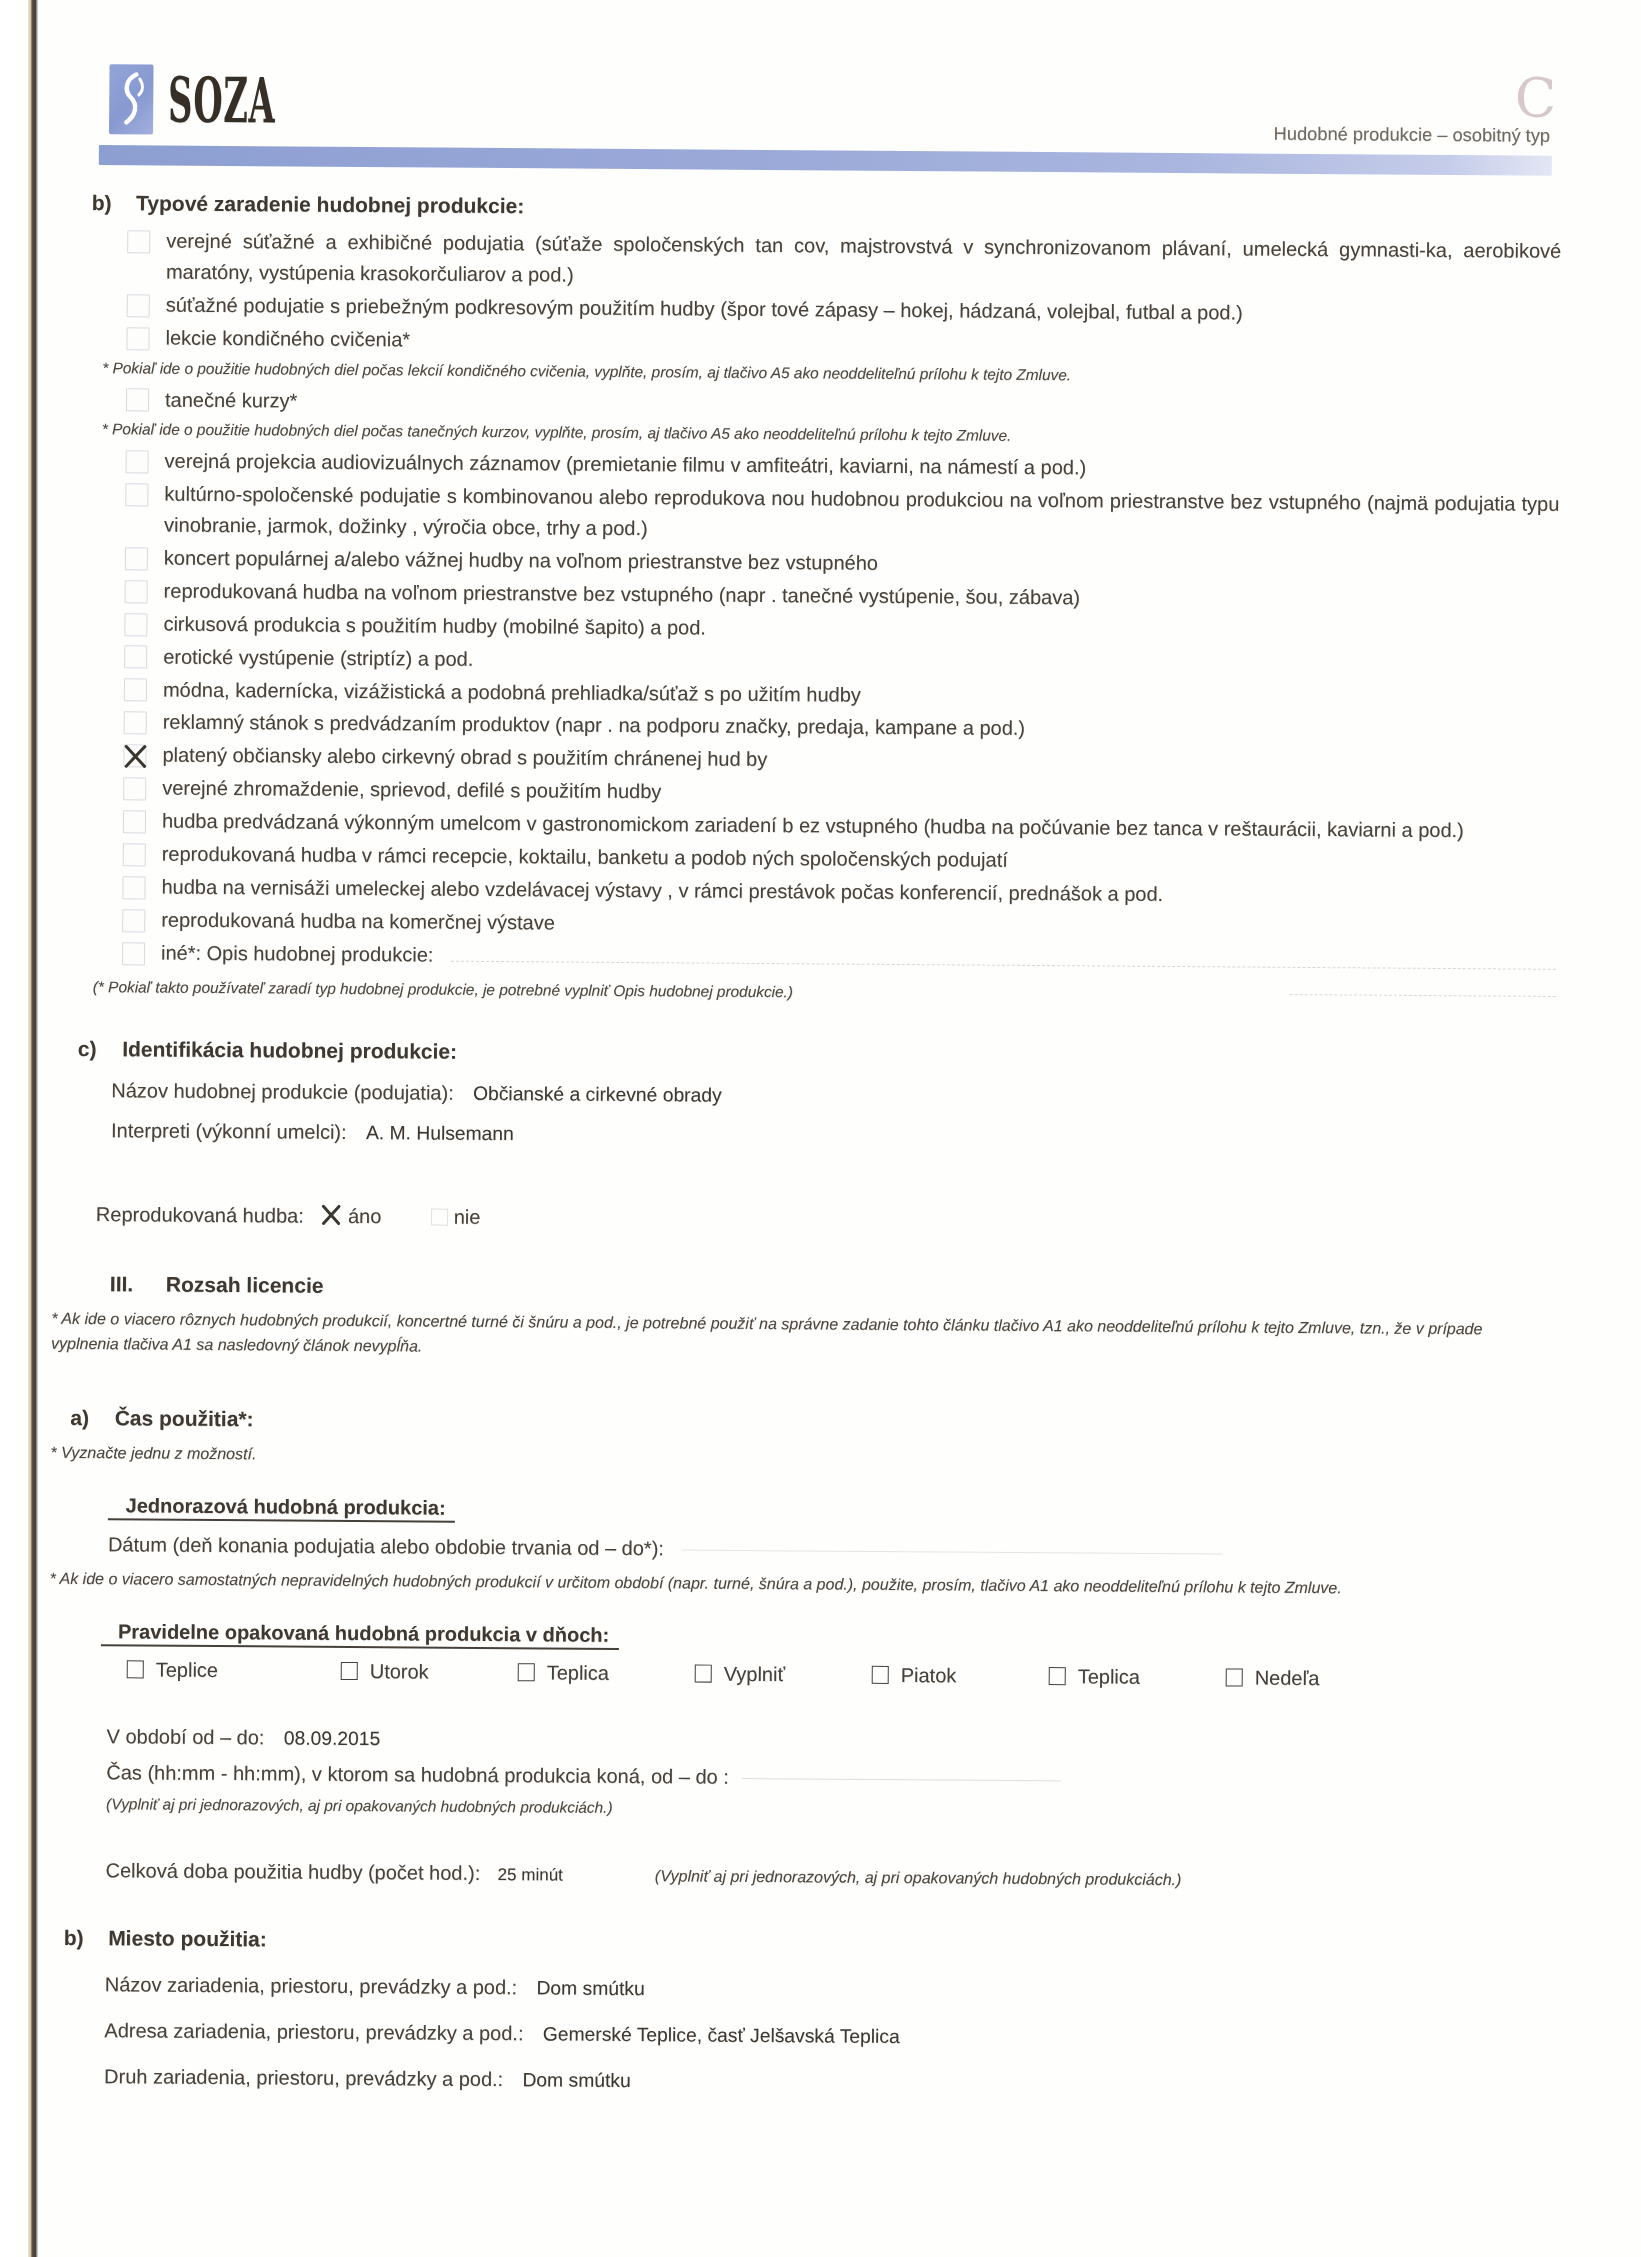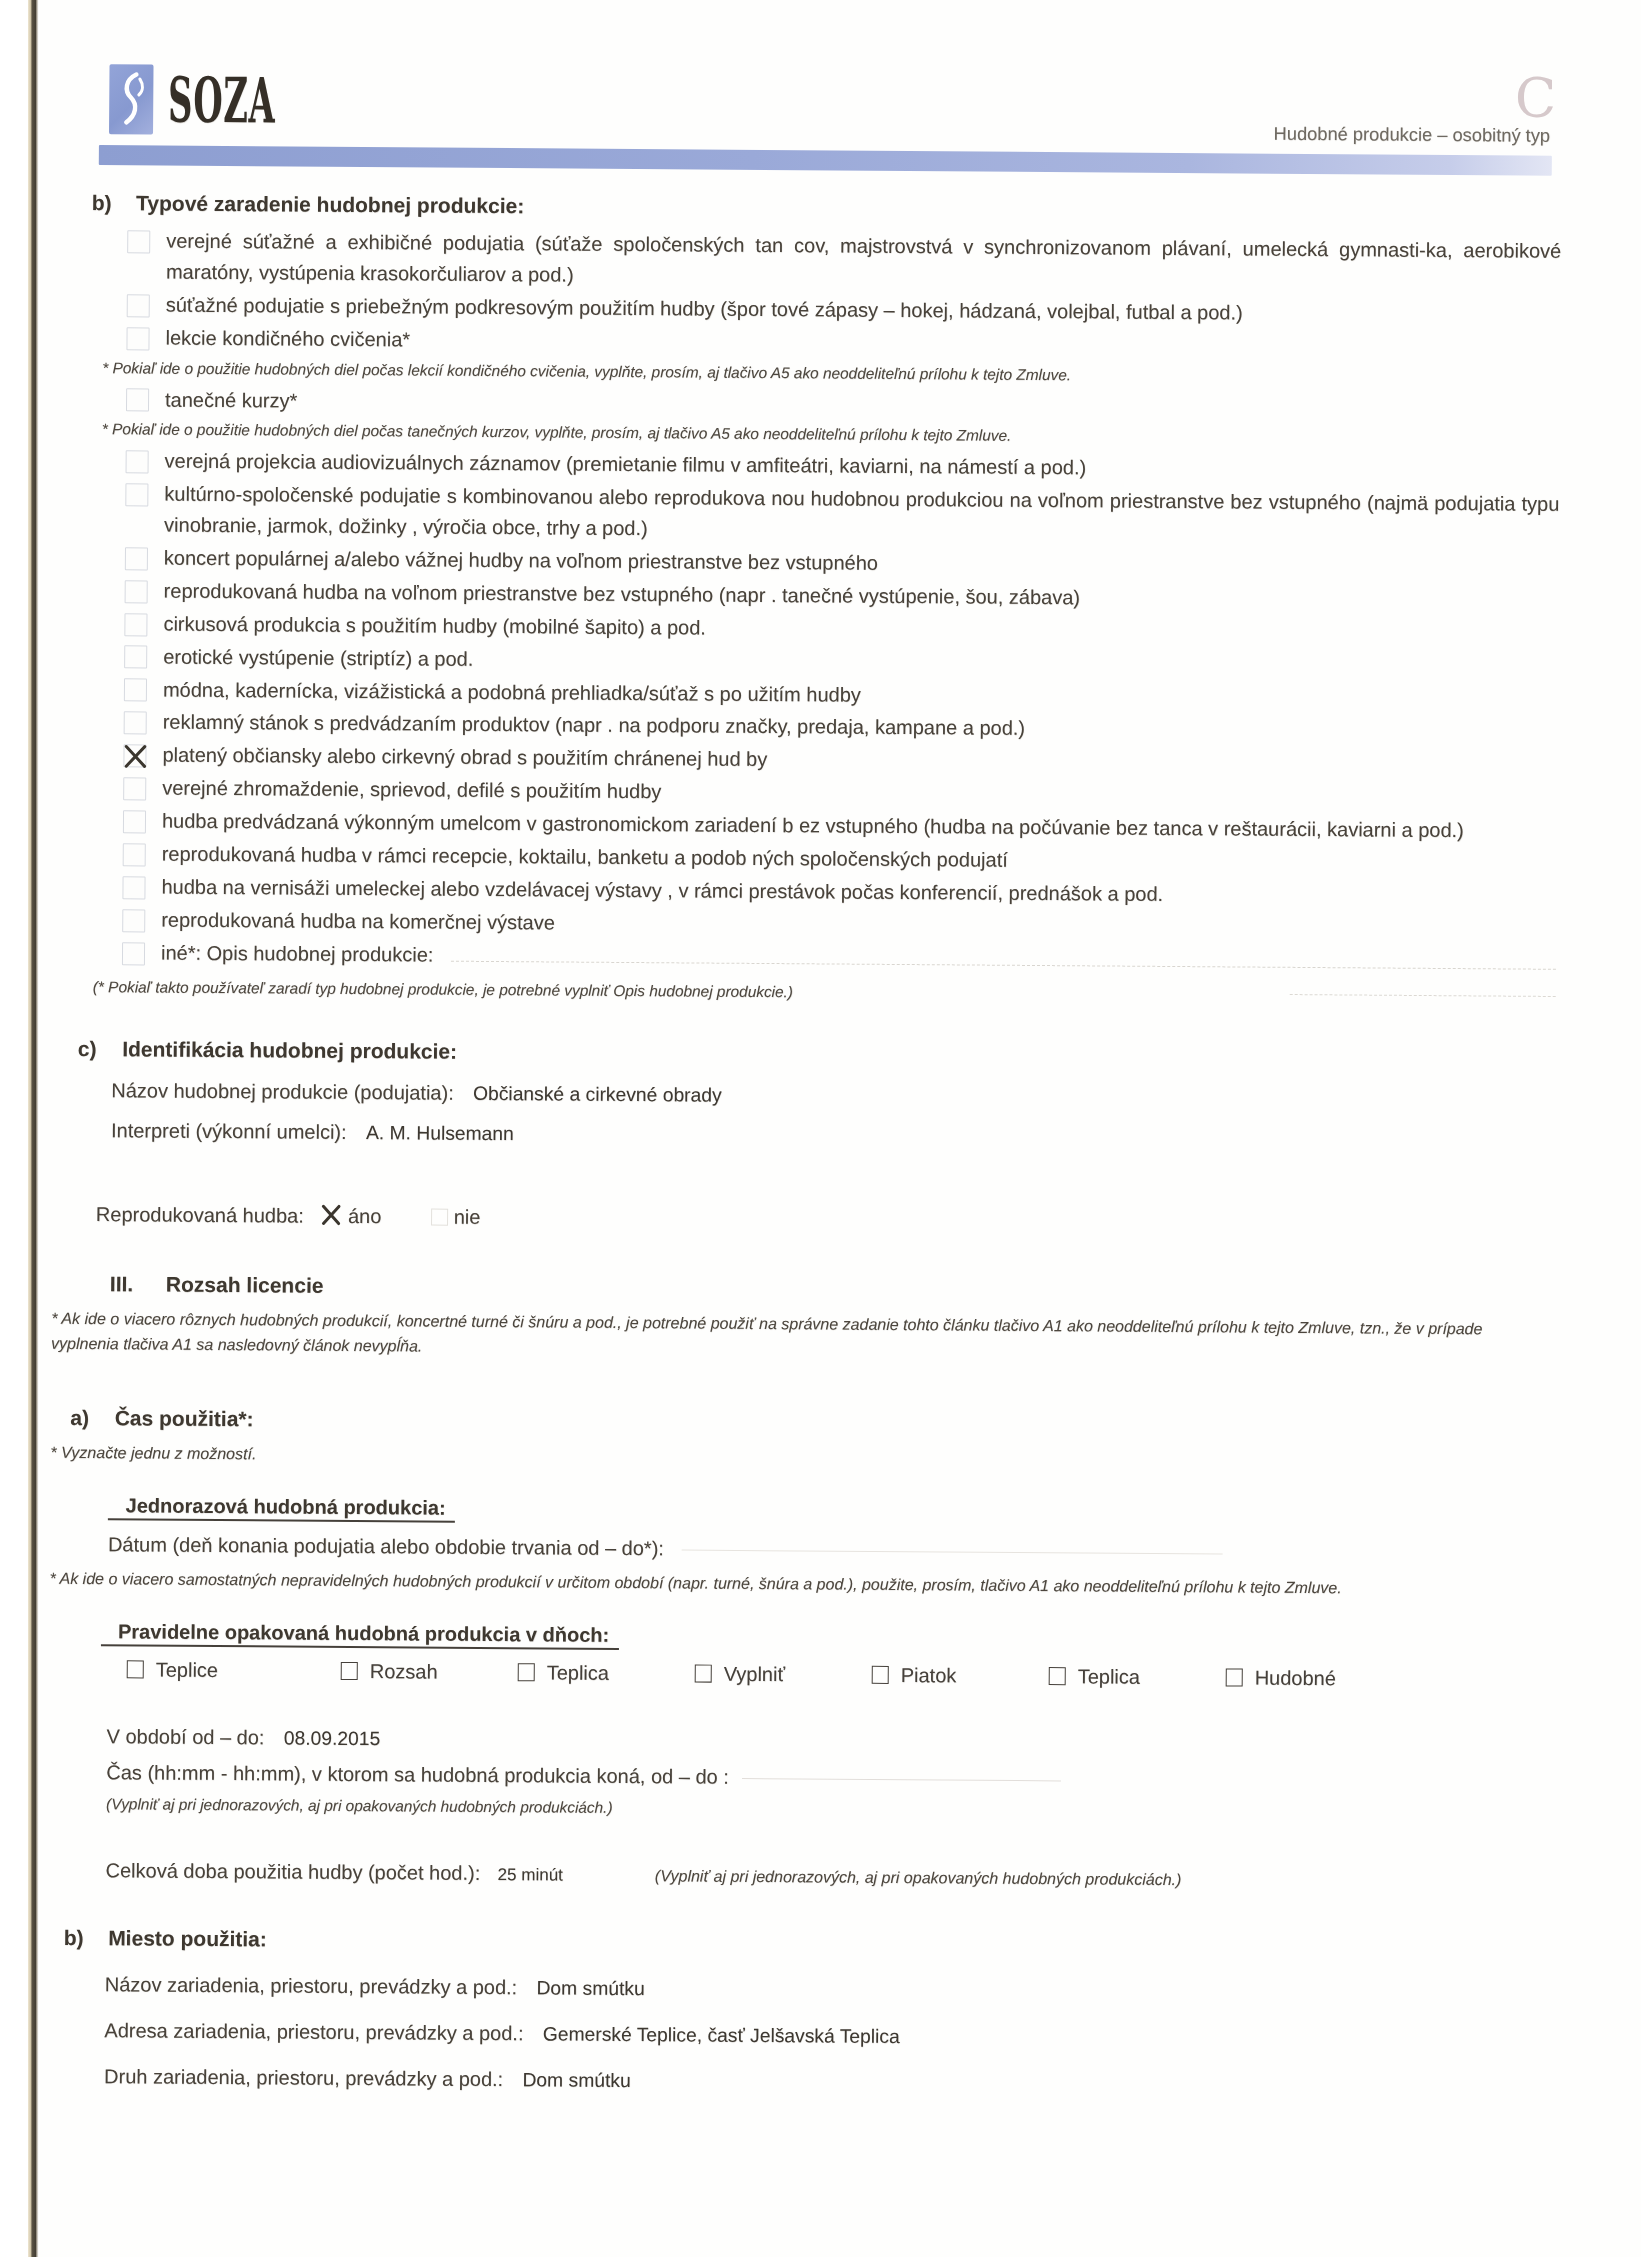--- a/index.html
+++ b/index.html
@@ -313,21 +313,21 @@
       </div>
       <div class="days-row">
 
           <span class="day">
             <span class="day-box"></span>
             <span>Teplice</span>
           </span>
 
           <span class="day">
             <span class="day-box"></span>
-            <span>Rozsah</span>
+            <span>Utorok</span>
           </span>
 
           <span class="day">
             <span class="day-box"></span>
             <span>Teplica</span>
           </span>
 
           <span class="day">
             <span class="day-box"></span>
             <span>Vyplniť</span>
@@ -338,21 +338,21 @@
             <span>Piatok</span>
           </span>
 
           <span class="day">
             <span class="day-box"></span>
             <span>Teplica</span>
           </span>
 
           <span class="day">
             <span class="day-box"></span>
-            <span>Hudobné</span>
+            <span>Nedeľa</span>
           </span>
 
       </div>
 
       <div class="plain-row" style="margin-top:44px;">
         <span>V období od – do:</span>
         <span class="value" style="font-size:19.3px;color:#3d3831;margin-left:19.3px;">08.09.2015</span>
       </div>
       <div class="plain-row">
         <span>Čas (hh:mm - hh:mm), v ktorom sa hudobná produkcia koná, od – do :</span>

